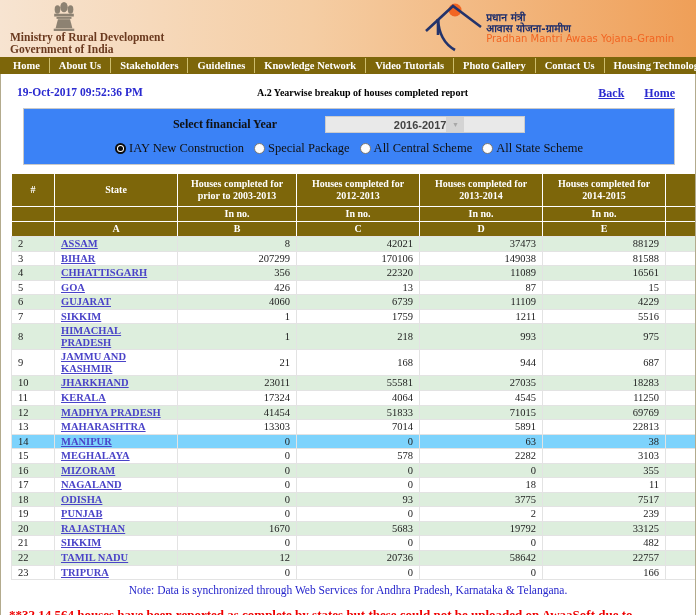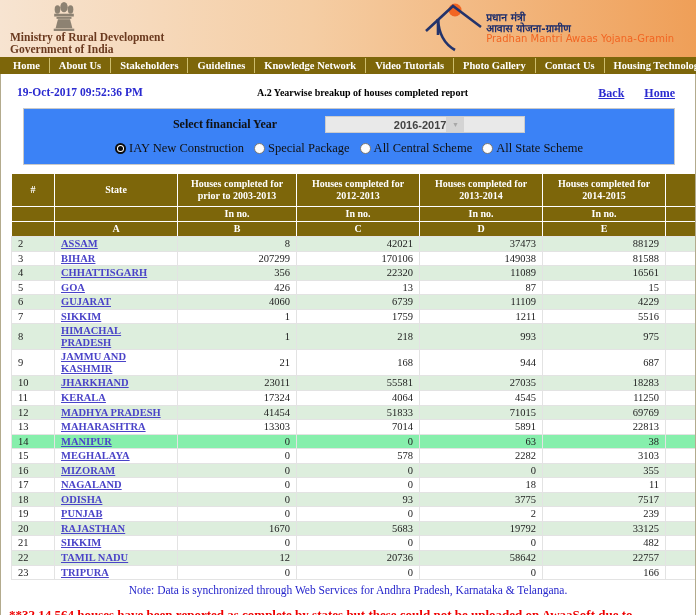--- a/index.html
+++ b/index.html
@@ -51,21 +51,21 @@
   .table-wrap { margin-left:10px; width:684px; overflow:hidden; }
   table.report { border-collapse:separate; border-spacing:1px; width:792px; table-layout:fixed; }
   table.report th { background:#7d660a; color:#fff; font-weight:bold; font-size:10px;
                     padding:1px 3px; text-align:center; vertical-align:middle; line-height:1.2; }
   th.th-partial { text-align:left; padding-left:6px; }
   .th-top th { height:32px; }
   .th-sub th { height:12px; font-size:9.5px; padding:0 3px; }
   table.report td { padding:1px 6px; height:11px; line-height:1.1; font-size:10.5px; color:#222;
                     box-shadow:0 0 0 1px #e3e3e3; background:#fff; }
   tr.row-green td { background:#ddeedd; }
-  tr.row-gray  td { background:#86efac; }
+  tr.row-gray  td { background:#7dd3fc; }
   td.sno { text-align:left; padding-left:7px; }
   td.num { text-align:right; padding-right:7px; }
   td.state-cell a { color:#4a43c8; font-weight:bold; text-decoration:underline; font-size:10.5px; }
 
   .note { text-align:center; color:#2626cc; font-weight:normal; font-size:11.5px; margin:4px 0 10px; }
   .warning { color:#ee0000; font-weight:bold; font-size:13px; margin:10px 8px 12px; line-height:1.35; }
 </style>
 </head>
 <body>
 

